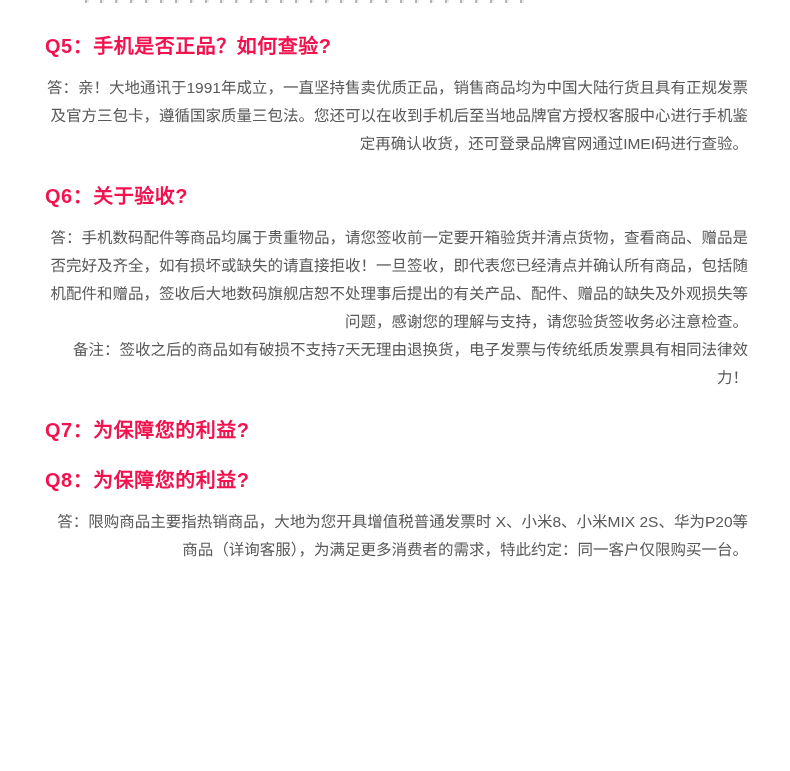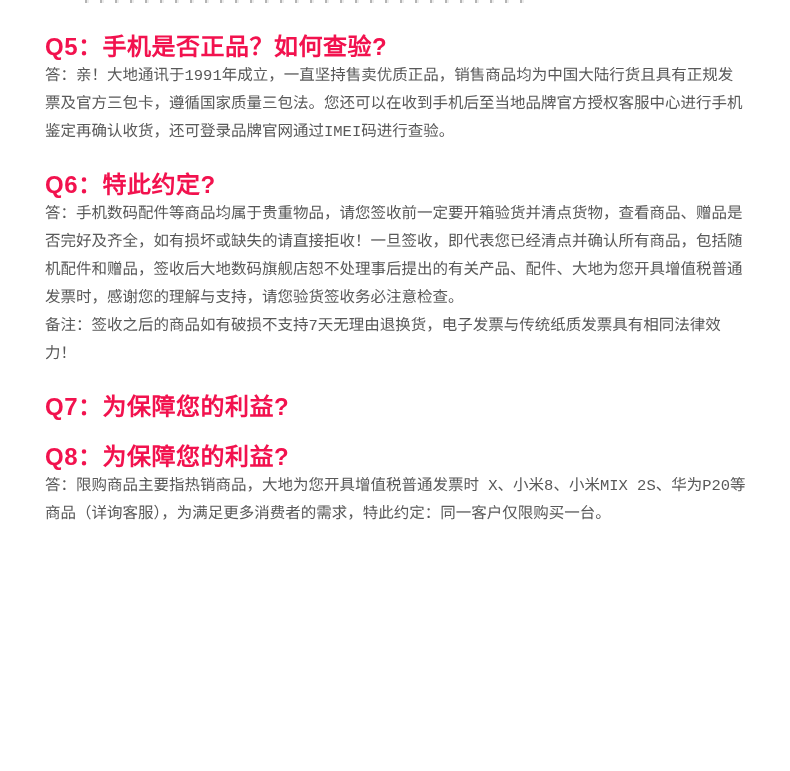--- a/index.html
+++ b/index.html
@@ -35,56 +35,55 @@
     height:3px;
     background:repeating-linear-gradient(
       90deg,
       rgba(90,90,90,0.45) 0 2px,
       rgba(150,150,150,0.18) 2px 4px,
       transparent 4px 15px
     );
   }
   .faq-section .question{
     margin:27px 0 0 0;
-    font-size:24px;
+    font-size:20px;
     line-height:23px;
     font-weight:bold;
     color:var(--accent);
     letter-spacing:0.5px;
   }
   .faq-section .question:first-of-type{margin-top:27px;}
   .faq-section.first .question{margin-top:30px;}
   .faq-section .answer{
-    margin:4px 0 0 0;
+    margin:16px 0 0 0;
     font-size:15.5px;
     line-height:28px;
     color:var(--body-gray);
-    text-align:left;
+    text-align:right;
     word-break:break-all;
-    font-family:Liberation Mono, monospace;
   }
   .faq-section .answer + .answer{margin-top:0;}
 </style>
 </head>
 <body>
 
 <div class="page">
 
   <div class="clipped-row">
     <div class="fragments"></div>
   </div>
 
   <section class="faq-section first">
     <h2 class="question">Q5：手机是否正品？如何查验?</h2>
     <p class="answer">答：亲！大地通讯于1991年成立，一直坚持售卖优质正品，销售商品均为中国大陆行货且具有正规发票及官方三包卡，遵循国家质量三包法。您还可以在收到手机后至当地品牌官方授权客服中心进行手机鉴定再确认收货，还可登录品牌官网通过IMEI码进行查验。</p>
   </section>
 
   <section class="faq-section">
-    <h2 class="question">Q6：特此约定?</h2>
-    <p class="answer">答：手机数码配件等商品均属于贵重物品，请您签收前一定要开箱验货并清点货物，查看商品、赠品是否完好及齐全，如有损坏或缺失的请直接拒收！一旦签收，即代表您已经清点并确认所有商品，包括随机配件和赠品，签收后大地数码旗舰店恕不处理事后提出的有关产品、配件、大地为您开具增值税普通发票时，感谢您的理解与支持，请您验货签收务必注意检查。</p>
+    <h2 class="question">Q6：关于验收?</h2>
+    <p class="answer">答：手机数码配件等商品均属于贵重物品，请您签收前一定要开箱验货并清点货物，查看商品、赠品是否完好及齐全，如有损坏或缺失的请直接拒收！一旦签收，即代表您已经清点并确认所有商品，包括随机配件和赠品，签收后大地数码旗舰店恕不处理事后提出的有关产品、配件、赠品的缺失及外观损失等问题，感谢您的理解与支持，请您验货签收务必注意检查。</p>
     <p class="answer">备注：签收之后的商品如有破损不支持7天无理由退换货，电子发票与传统纸质发票具有相同法律效力！</p>
   </section>
 
   <section class="faq-section">
     <h2 class="question">Q7：为保障您的利益?</h2>
   </section>
 
   <section class="faq-section">
     <h2 class="question">Q8：为保障您的利益?</h2>
     <p class="answer">答：限购商品主要指热销商品，大地为您开具增值税普通发票时 X、小米8、小米MIX 2S、华为P20等商品（详询客服），为满足更多消费者的需求，特此约定：同一客户仅限购买一台。</p>

